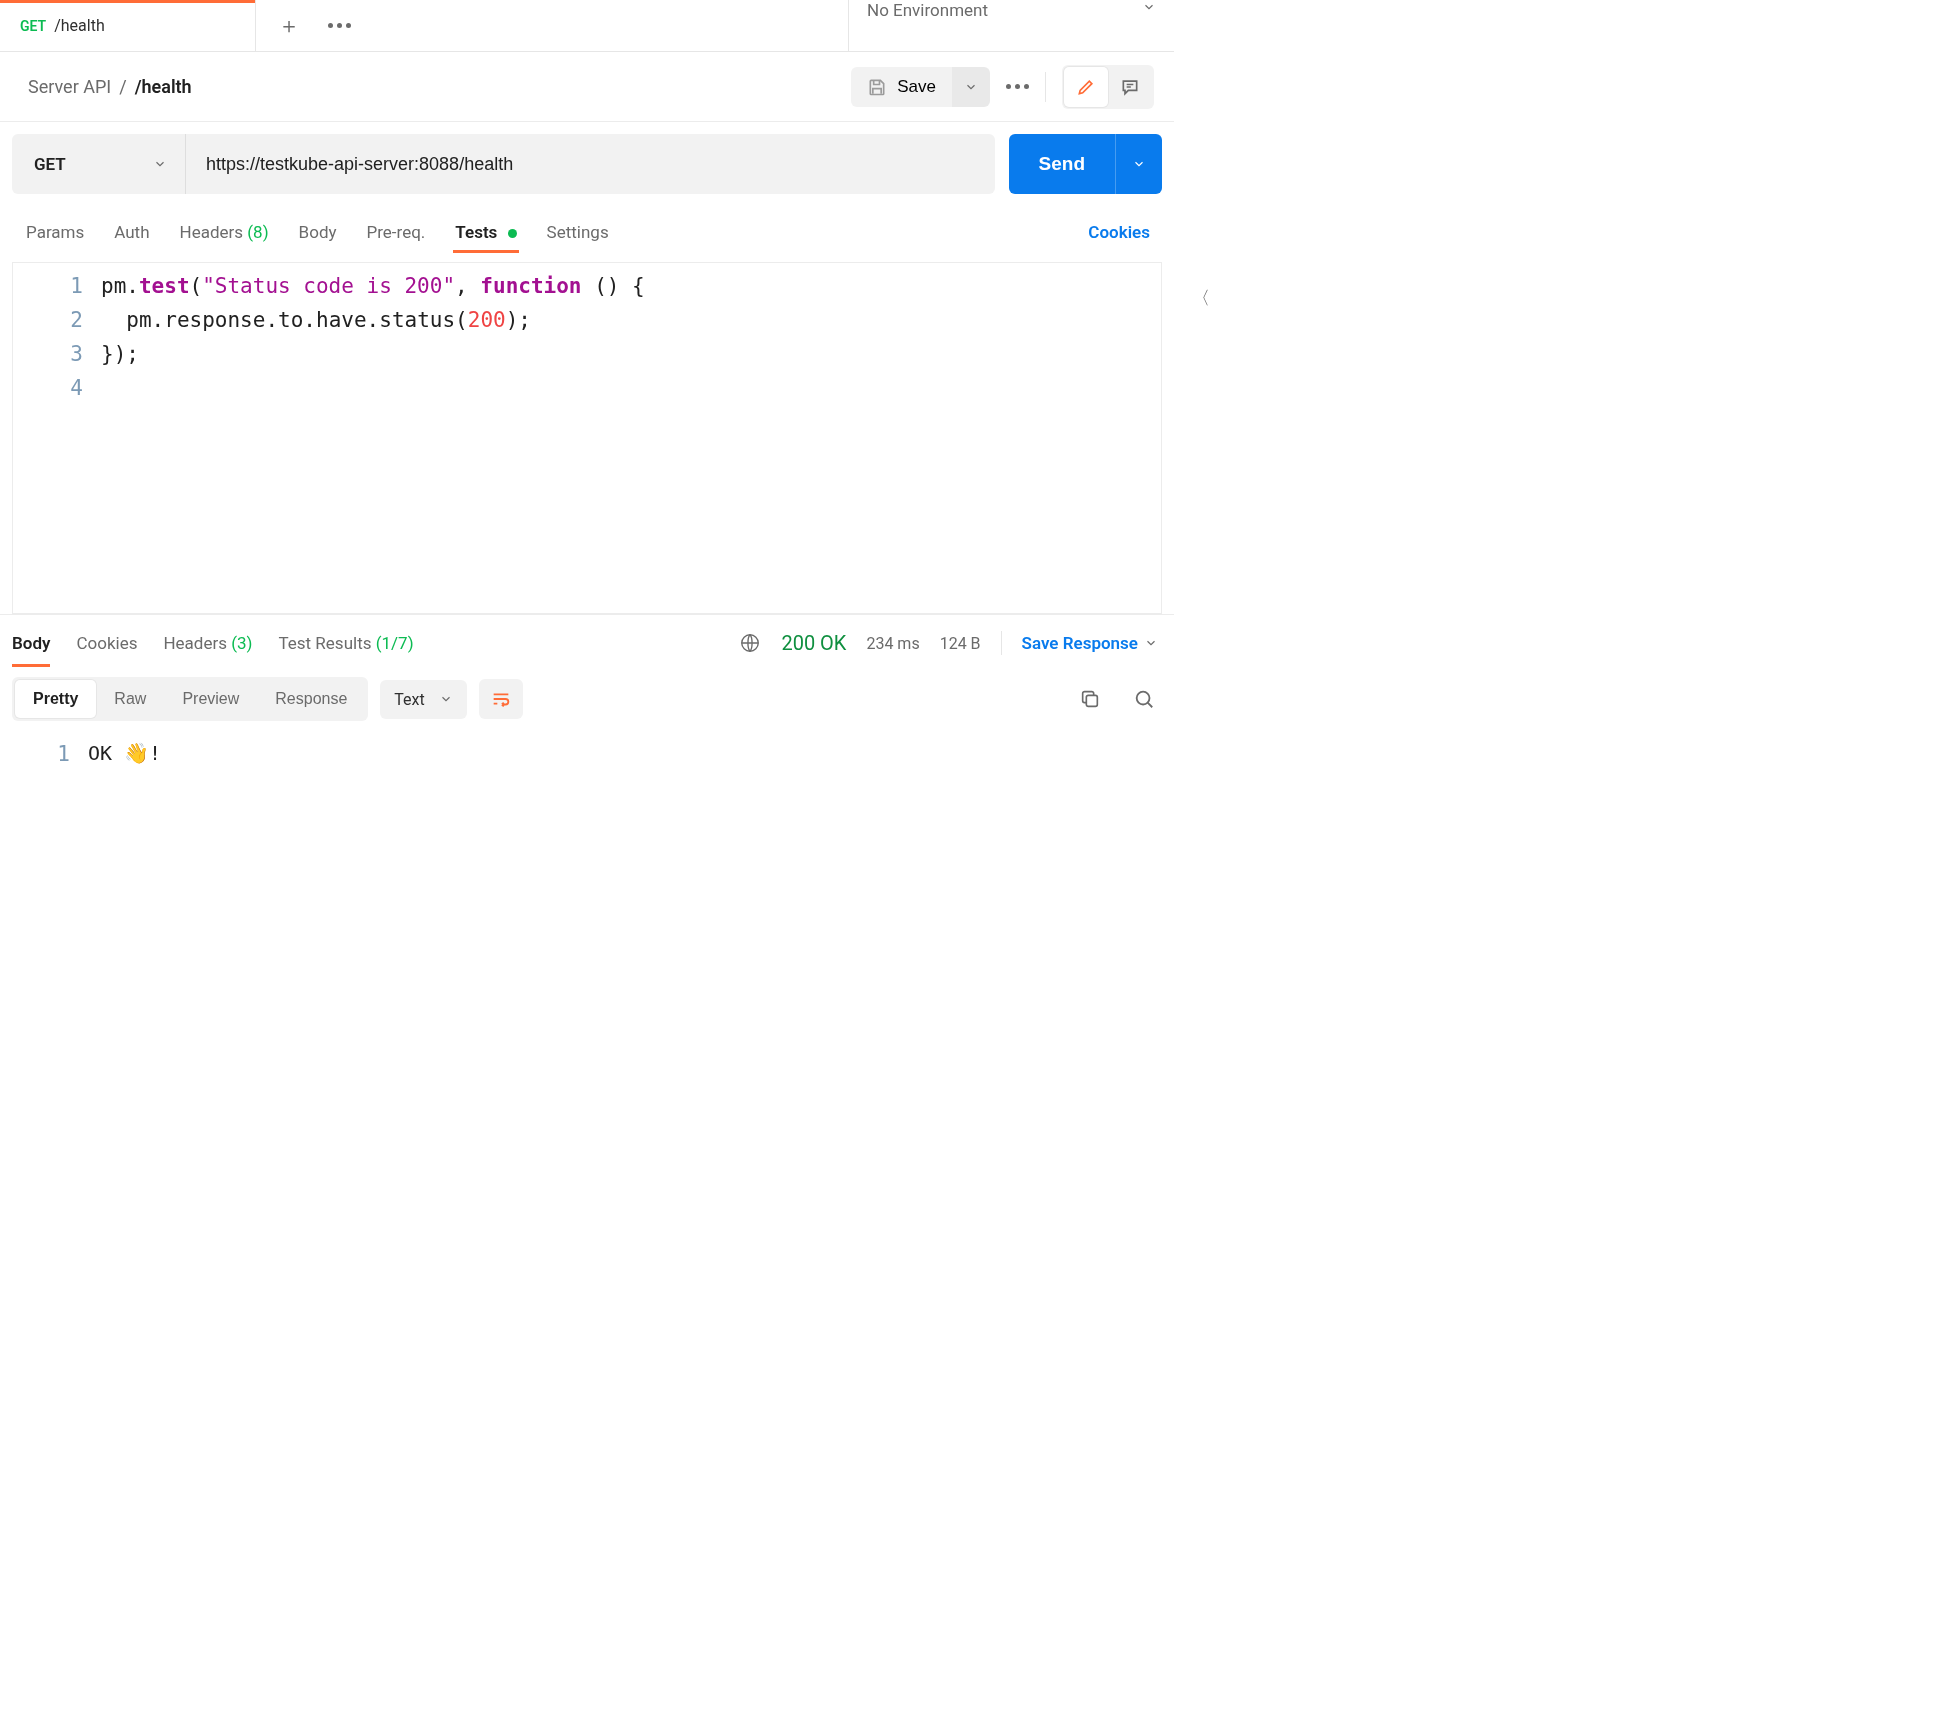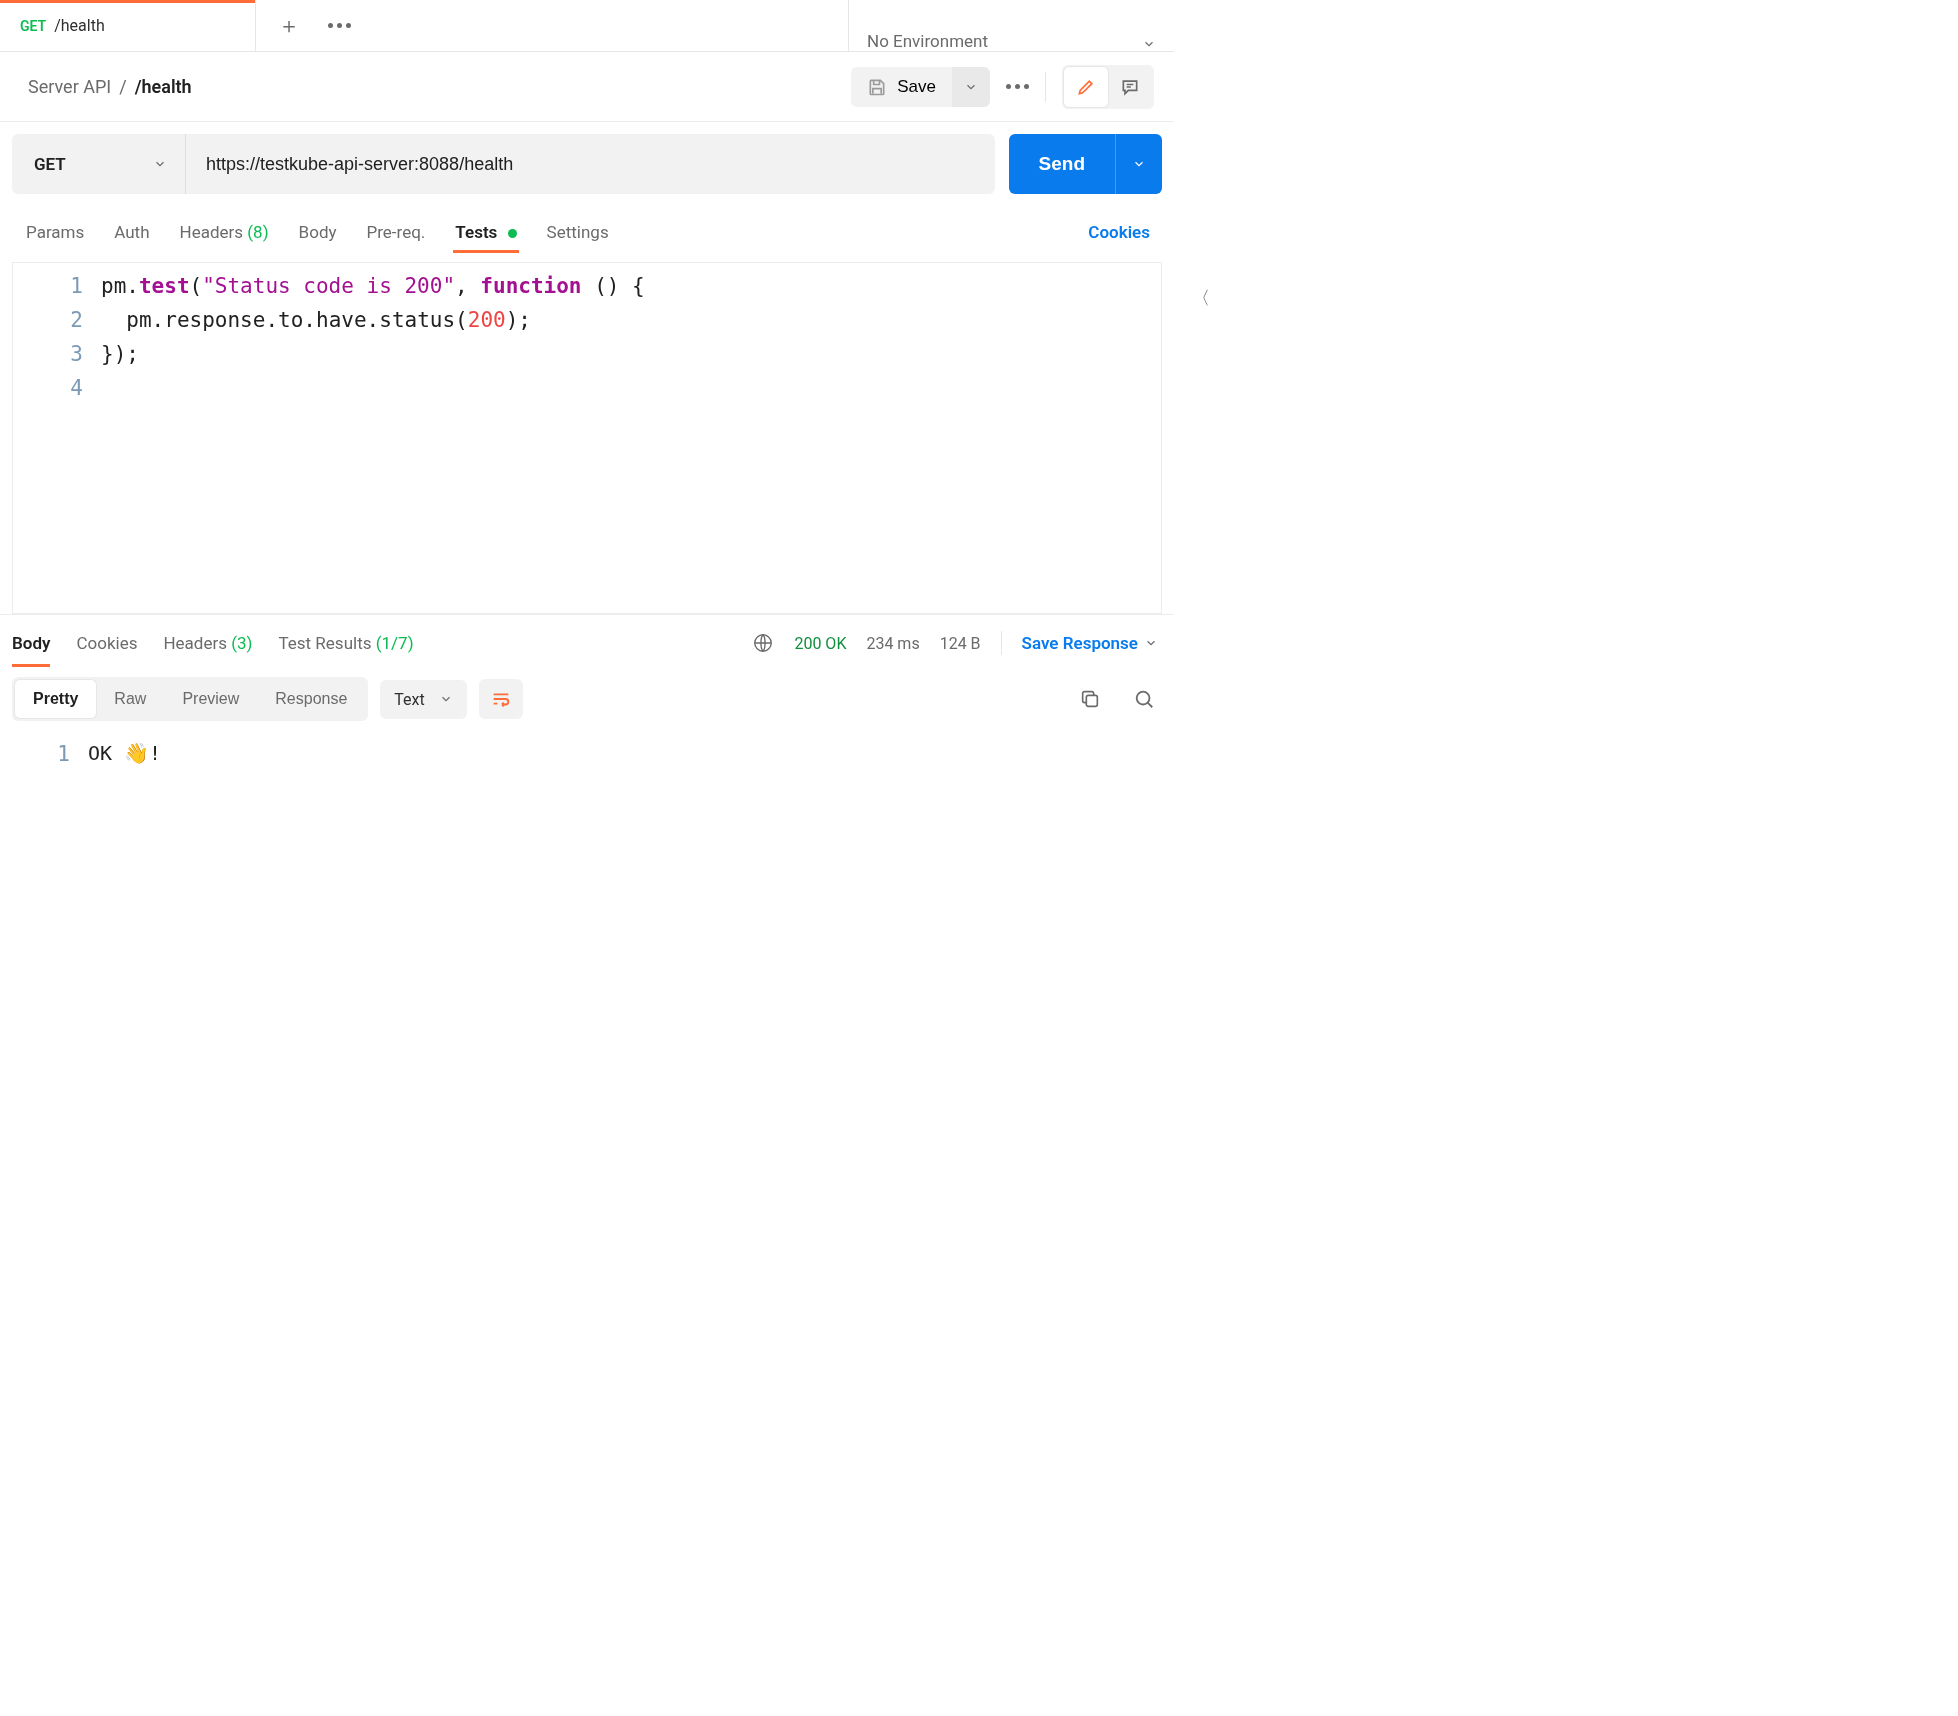--- a/index.html
+++ b/index.html
@@ -34,21 +34,21 @@
     background:#ff6c37;
   }
   .tab .method-badge { color:#0cbb52; font-weight:600; font-size:14px; margin-right:8px;}
   .tab .tab-title { color:#303030; font-size:16px; }
   .tab-actions { display:flex; align-items:center; gap:28px; padding:0 22px; }
   .plus-icon { font-size:22px; color:#6b6b6b; line-height:1; }
   .dots { display:inline-flex; gap:4px; }
   .dots span { width:5px; height:5px; border-radius:50%; background:#6b6b6b; display:inline-block;}
   .env-select {
     margin-left:auto;
-    display:flex; align-items:flex-end; justify-content:space-between;
+    display:flex; align-items:flex-start; justify-content:space-between;
     width:326px; padding:0 18px; border-left:1px solid #e6e6e6;
     color:#6b6b6b; font-size:17px;
   }
   .chev { width:14px; height:14px; }
   .chev path { stroke:#6b6b6b; stroke-width:2; fill:none; }
 
   
   .header-row {
     display:flex; align-items:center; height:70px;
     padding: 0 20px 0 28px;
@@ -117,21 +117,21 @@
 
   
   .resp-top { border-top:1px solid #ececec; display:flex; align-items:center; padding:10px 16px 6px 12px; gap:24px;}
   .resp-tabs { display:flex; gap:26px; }
   .resp-tab { color:#6b6b6b; font-size:17px; padding:8px 0; position:relative;}
   .resp-tab.active { color:#212121; font-weight:600;}
   .resp-tab.active::after { content:""; position:absolute; left:0; right:0; bottom:-6px; height:3px; background:#ff6c37;}
   .resp-tab .count-green { color:#0cbb52;}
   .resp-meta { margin-left:auto; display:flex; align-items:center; gap:20px;}
   .globe-icon circle,.globe-icon path { stroke:#6b6b6b; stroke-width:1.5; fill:none;}
-  .status-ok { color:#0f8f3f; font-size:16px;}
+  .status-ok { color:#0f8f3f; font-size:20px;}
   .meta-grey { color:#6b6b6b; font-size:16px;}
   .vdiv2 { width:1px; height:24px; background:#e6e6e6;}
   .save-resp { color:#097bed; font-weight:600; font-size:17px; display:flex; align-items:center; gap:6px;}
 
   
   .resp-toolbar { display:flex; align-items:center; gap:12px; padding:10px 16px 6px 12px;justify-content:flex-end;}
   .seg { display:flex; background:#f2f2f2; border-radius:6px; padding:3px;}
   .seg button { border:none; background:transparent; padding:10px 18px; font-size:16px; color:#6b6b6b; border-radius:5px;}
   .seg button.active { background:#fff; color:#212121; font-weight:600; box-shadow:0 0 0 1px #e6e6e6;}
   .fmt-select { background:#f2f2f2; border-radius:6px; padding:10px 14px; display:flex; align-items:center; gap:14px; font-size:16px; color:#303030;}

